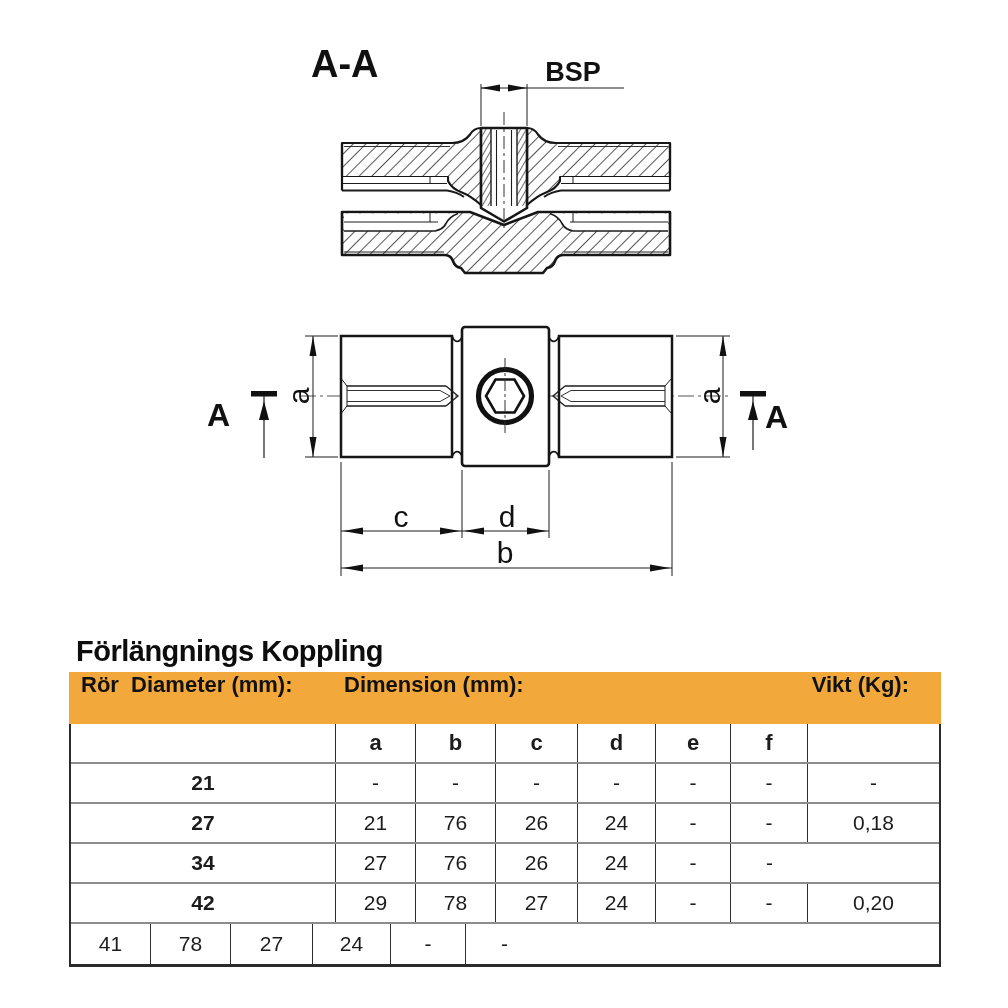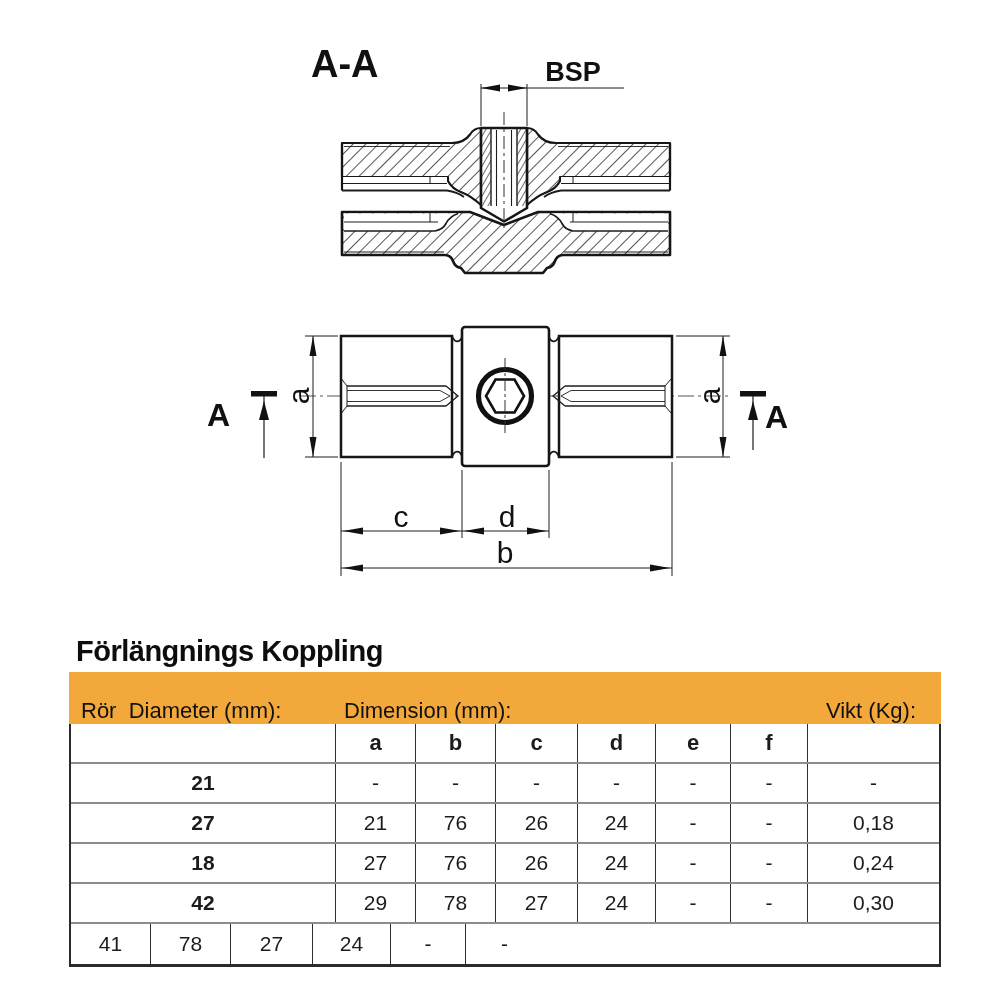--- a/index.html
+++ b/index.html
@@ -2,24 +2,24 @@
 <html><head>
 <meta charset="utf-8">
 <style>
   html,body{margin:0;padding:0;background:#ffffff;}
   .stage{position:relative;width:1008px;height:1008px;background:#fff;overflow:hidden;
          font-family:"Liberation Sans",sans-serif;color:#111;}
   svg text{font-family:"Liberation Sans",sans-serif;fill:#111;}
   .page-title{position:absolute;left:76px;top:620px;font-size:29px;font-weight:700;
               letter-spacing:-0.5px;color:#0d0d0d;margin-top:15px;}
   .spec-table{position:absolute;left:69px;top:672px;width:872px;}
-  .orange-head{display:flex;height:52px;align-items:flex-end;font-weight:400;font-size:22px;}
+  .orange-head{display:flex;height:52px;align-items:flex-start;font-weight:700;font-size:22px;}
   .oh0{width:265px;padding-left:12px;white-space:pre;box-sizing:border-box;}
   .oh1{width:472px;padding-left:10px;box-sizing:border-box;}
-  .oh2{width:131px;text-align:right;padding-right:25px;box-sizing:border-box;flex:1;}
+  .oh2{width:131px;text-align:right;padding-right:32px;box-sizing:border-box;flex:1;}
   .grid{border-left:2px solid #2b2b2b;border-right:2px solid #2b2b2b;border-bottom:3px solid #2b2b2b;}
   .row{display:flex;height:40px;border-bottom:2px solid #8c8c8c;box-sizing:border-box;}
   .row:last-child{border-bottom:none;}
   .cell{display:flex;align-items:center;justify-content:center;box-sizing:border-box;
         border-right:1px solid #2e2e2e;font-size:21px;color:#1c1c1c;}
   .cell:last-child{border-right:none;}
   .c0{width:265px;font-weight:700;font-size:21px;}
   .c1{width:80px;} .c2{width:80px;} .c3{width:82px;} .c4{width:78px;}
   .c5{width:75px;} .c6{width:77px;} .c7{width:131px;}
   .dimhead .cell{font-weight:700;font-size:22px;}
@@ -235,39 +235,38 @@
         <div class="cell c1">21</div>
         <div class="cell c2">76</div>
         <div class="cell c3">26</div>
         <div class="cell c4">24</div>
         <div class="cell c5">-</div>
         <div class="cell c6">-</div>
         <div class="cell c7">0,18</div>
       </div>
 
       <div class="row">
-        <div class="cell c0">18</div>
+        <div class="cell c0">34</div>
         <div class="cell c1">27</div>
         <div class="cell c2">76</div>
         <div class="cell c3">26</div>
         <div class="cell c4">24</div>
         <div class="cell c5">-</div>
         <div class="cell c6">-</div>
-        <div class="cell c7">0,24</div>
       </div>
 
       <div class="row">
         <div class="cell c0">42</div>
         <div class="cell c1">29</div>
         <div class="cell c2">78</div>
         <div class="cell c3">27</div>
         <div class="cell c4">24</div>
         <div class="cell c5">-</div>
         <div class="cell c6">-</div>
-        <div class="cell c7">0,30</div>
+        <div class="cell c7">0,20</div>
       </div>
 
       <div class="row">
         <div class="cell c1">41</div>
         <div class="cell c2">78</div>
         <div class="cell c3">27</div>
         <div class="cell c4">24</div>
         <div class="cell c5">-</div>
         <div class="cell c6">-</div>
       </div>

